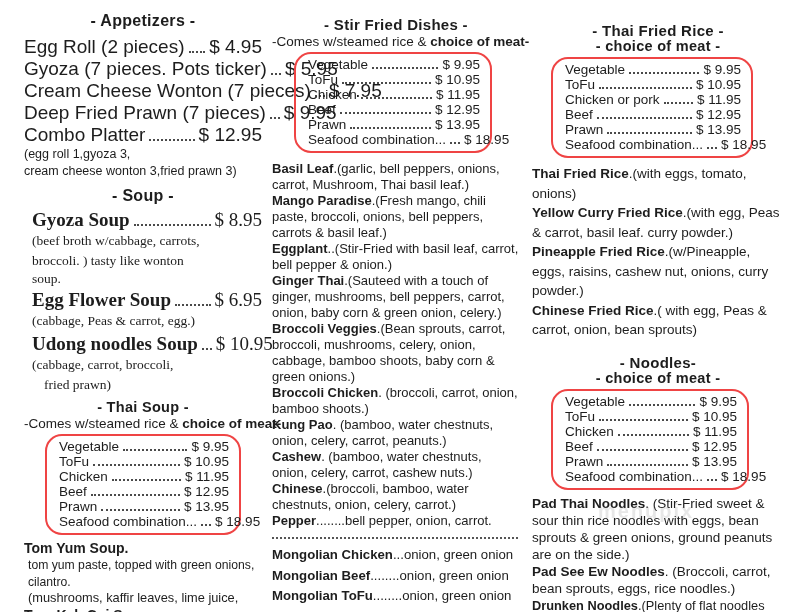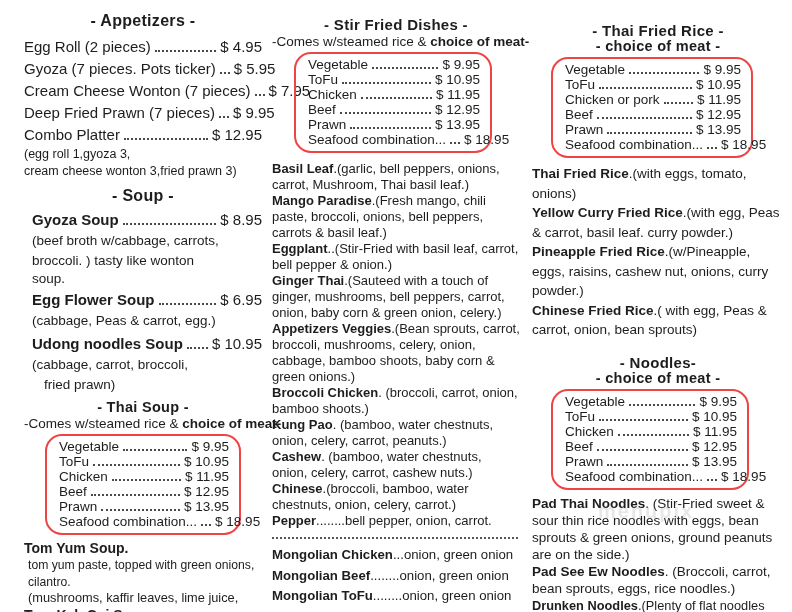--- a/index.html
+++ b/index.html
@@ -5,21 +5,21 @@
   html,body{margin:0;padding:0;background:#fff;}
   .page{
     position:relative;width:792px;height:612px;background:#ffffff;overflow:hidden;
     font-family:"Liberation Sans", sans-serif;color:#1d1d1d;
   }
   .col{position:absolute;}
   .sec-title{font-weight:bold;font-size:16px;text-align:center;letter-spacing:.3px;}
   .sub{font-size:13.5px;text-align:center;white-space:nowrap;margin-top:1px;}
   .sub b{font-weight:bold;}
   
-  .price-row{display:flex;align-items:baseline;font-size:15px;line-height:22px;}
+  .price-row{display:flex;align-items:baseline;font-size:19px;line-height:22px;}
   .price-row .nm{white-space:nowrap;}
   .price-row .leader{flex:1;border-bottom:2px dotted #4a4a4a;margin:0 4px 4px 4px;min-width:10px;}
   .price-row .price{white-space:nowrap;}
   .bold{font-weight:bold;}
   .note{font-size:12.5px;line-height:17px;}
   .desc{font-size:13.5px;line-height:20px;}
   .desc.tight{line-height:15px;}
   .desc.ind{padding-left:12px;}
   .desc.sm{font-size:12.8px;line-height:16.5px;}
   
@@ -70,21 +70,21 @@
         <span class="nm">Combo Platter</span>
         <span class="leader"></span>
         <span class="price">$ 12.95</span>
       </div>
     </div>
     <div class="note">(egg roll 1,gyoza 3,</div>
     <div class="note">cream cheese wonton 3,fried prawn 3)</div>
 
     <div class="sec-title" style="margin-top:7px;">- Soup -</div>
 
-    <div style="margin-top:4px;padding-left:8px;">
+    <div style="margin-top:4px;padding-left:8px;font-family:Liberation Serif, serif;">
       <div class="price-row">
         <span class="nm bold">Gyoza Soup</span>
         <span class="leader"></span>
         <span class="price">$ 8.95</span>
       </div>
       <div class="desc">(beef broth w/cabbage, carrots,</div>
       <div class="desc">broccoli. ) tasty like wonton</div>
       <div class="desc tight">soup.</div>
 
       <div class="price-row" style="margin-top:3px;">
@@ -183,21 +183,21 @@
           <span class="leader"></span>
           <span class="price">$ 18.95</span>
         </div>
     </div>
 
     <div style="margin-top:8px;">
       <div class="dish"><span class="dname">Basil Leaf</span><span class="ddesc">.(garlic, bell peppers, onions, carrot, Mushroom, Thai basil leaf.)</span></div>
       <div class="dish"><span class="dname">Mango Paradise</span><span class="ddesc">.(Fresh mango, chili paste, broccoli, onions, bell peppers, carrots &amp; basil leaf.)</span></div>
       <div class="dish"><span class="dname">Eggplant</span><span class="ddesc">..(Stir-Fried with basil leaf, carrot, bell pepper &amp; onion.)</span></div>
       <div class="dish"><span class="dname">Ginger Thai</span><span class="ddesc">.(Sauteed with a touch of ginger, mushrooms, bell peppers, carrot, onion, baby corn &amp; green onion, celery.)</span></div>
-      <div class="dish"><span class="dname">Appetizers Veggies</span><span class="ddesc">.(Bean sprouts, carrot, broccoli, mushrooms, celery, onion, cabbage, bamboo shoots, baby corn &amp; green onions.)</span></div>
+      <div class="dish"><span class="dname">Broccoli Veggies</span><span class="ddesc">.(Bean sprouts, carrot, broccoli, mushrooms, celery, onion, cabbage, bamboo shoots, baby corn &amp; green onions.)</span></div>
       <div class="dish"><span class="dname">Broccoli Chicken</span><span class="ddesc">. (broccoli, carrot, onion, bamboo shoots.)</span></div>
       <div class="dish"><span class="dname">Kung Pao</span><span class="ddesc">. (bamboo, water chestnuts, onion, celery, carrot, peanuts.)</span></div>
       <div class="dish"><span class="dname">Cashew</span><span class="ddesc">. (bamboo, water chestnuts, onion, celery, carrot, cashew nuts.)</span></div>
       <div class="dish"><span class="dname">Chinese</span><span class="ddesc">.(broccoli, bamboo, water chestnuts, onion, celery, carrot.)</span></div>
       <div class="dish"><span class="dname">Pepper</span><span class="ddesc">........bell pepper, onion, carrot.</span></div>
     </div>
 
     <div class="dotted-sep"></div>
 
     <div>

